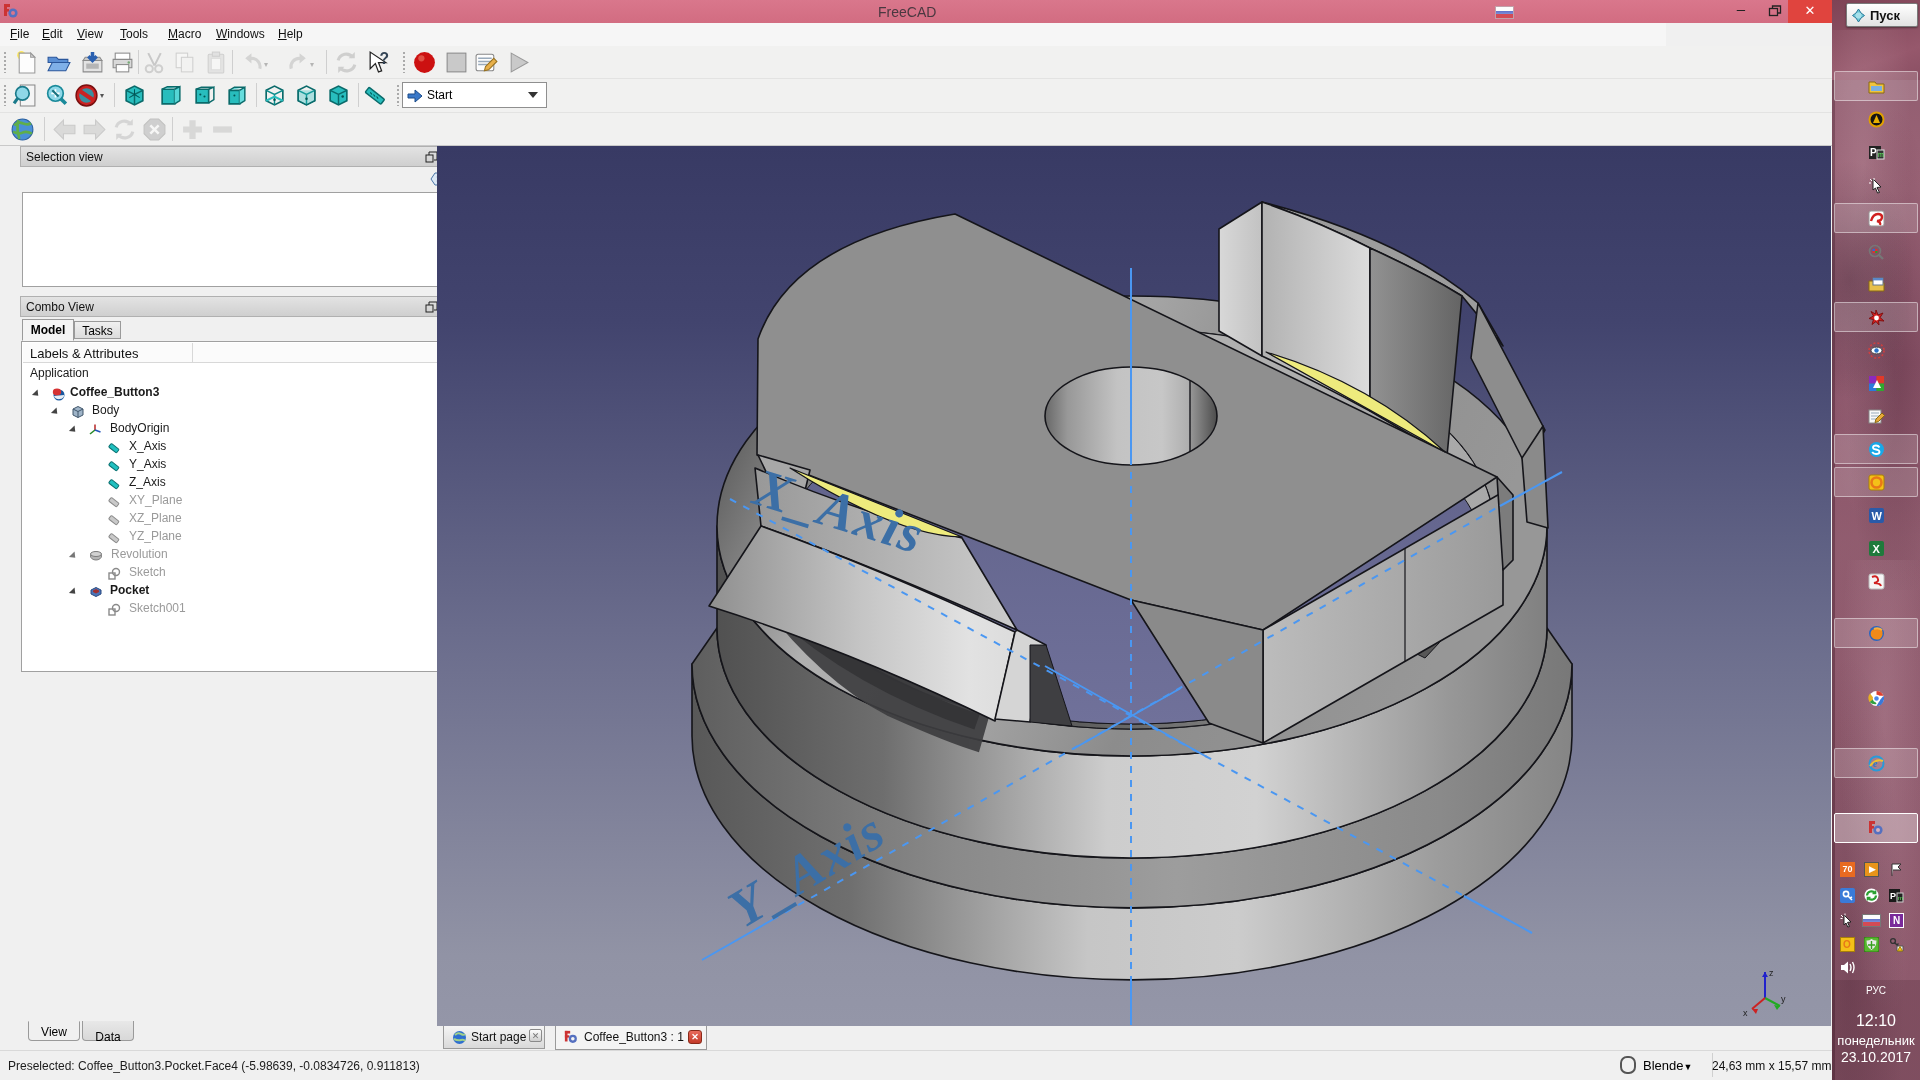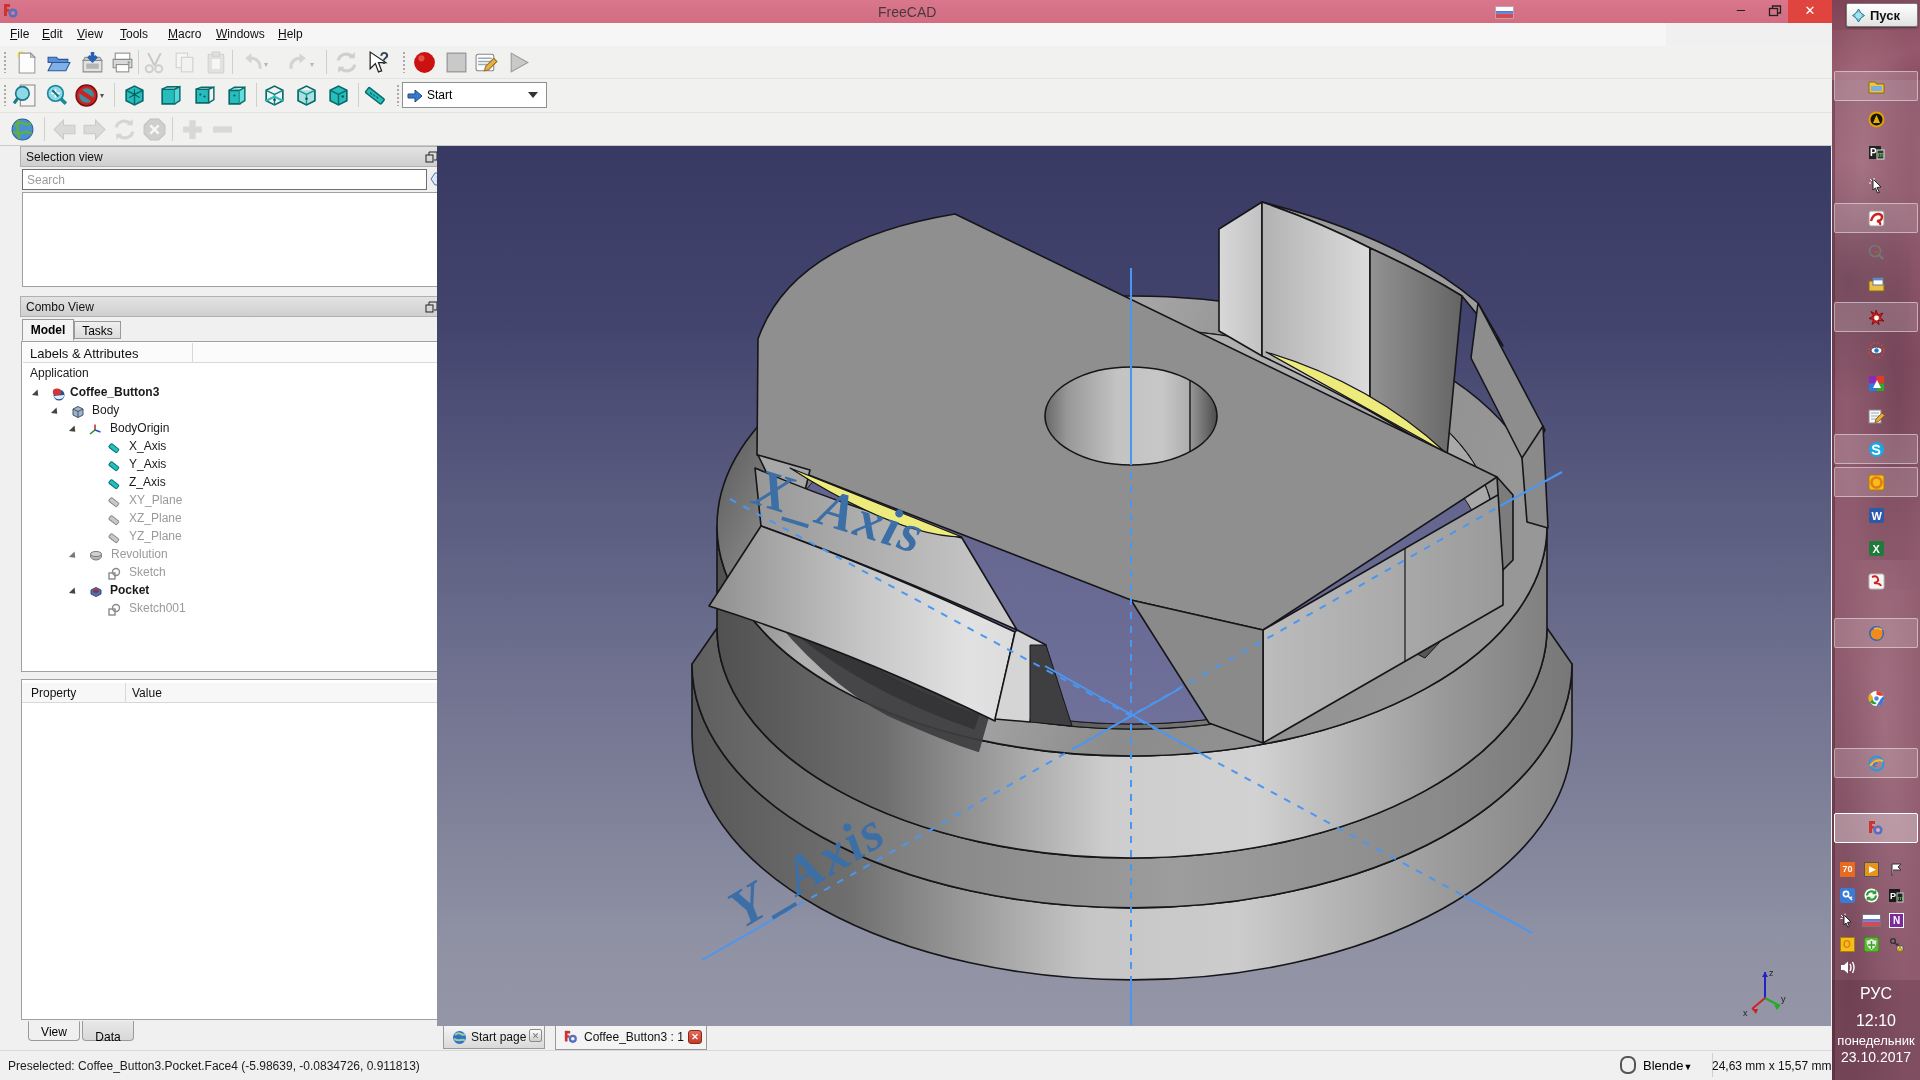--- a/index.html
+++ b/index.html
@@ -270,21 +270,20 @@
 
 <div id="dock">
 
   <div class="docktitle" style="top:0">Selection view
     <svg class="dbtn" style="left:404px" width="13" height="13">
         <rect x="1" y="4" width="7" height="7" fill="none" stroke="#222"></rect>
         <path d="M4 4 v-3 h8 v8 h-3" fill="none" stroke="#222"></path>
       </svg>
     <div class="dbtn" style="left:420px">✕</div>
   </div>
-  <div id="search">Search</div>
   <svg id="clearico" viewBox="0 0 16 14">
       <path d="M5 1 L15 1 L15 13 L5 13 L1 7 Z" fill="#dce8f5" stroke="#4a76a8"></path>
       <path d="M7 4.5 l5 5 M12 4.5 l-5 5" stroke="#4a76a8" stroke-width="1.4"></path>
     </svg>
   <div id="zerolbl">0</div>
   <div class="whitebox" style="left:2px;top:46px;width:429px;height:95px"></div>
 
   <div class="docktitle" style="top:150px">Combo View
     <svg class="dbtn" style="left:404px" width="13" height="13">
         <rect x="1" y="4" width="7" height="7" fill="none" stroke="#222"></rect>
@@ -387,27 +386,20 @@
       </div>
     <div class="trow" style="top:259px">
       <svg class="ticn" style="left:85px" viewBox="0 0 14 14">
           <circle cx="9" cy="5" r="3.5" fill="none" stroke="#8a8a8a" stroke-width="1.4"></circle>
           <rect x="2" y="6" width="6" height="6" fill="none" stroke="#8a8a8a" stroke-width="1.4"></rect>
         </svg>
       <span class="gray" style="position:absolute;left:107px">Sketch001</span>
       </div>
   </div>
 
-  <div class="whitebox" style="left:1px;top:533px;width:432px;height:341px">
-    <div id="prophdr" style="position:absolute;left:0;top:3px;width:430px;height:20px;background:#f7f7f7;border-bottom:1px solid #d8d8d8">
-      <span style="position:absolute;left:9px;top:3px">Property</span>
-      <span style="position:absolute;left:110px;top:3px">Value</span>
-      <i style="position:absolute;left:103px;top:0;width:1px;height:20px;background:#d8d8d8"></i>
-    </div>
-  </div>
 
   <div class="tab" style="left:8px;top:875px;width:52px;height:20px;padding-top:3px;background:#f0f0f0;border:1px solid #9a9a9a;border-top:1px solid #f0f0f0;border-radius:0 0 4px 4px"><u style="text-decoration:none">View</u></div>
   <div class="tab" style="left:62px;top:875px;width:52px;height:20px;padding-top:9px;background:linear-gradient(#e8e8e8,#d8d8d8);border:1px solid #9a9a9a;border-top:none;border-radius:0 0 4px 4px">Data</div>
 </div>
 
 <div id="viewport">
 <svg width="1394" height="880" viewBox="0 0 1394 880">
 <defs>
 <linearGradient id="gSide" x1="0" y1="0" x2="1" y2="0">
   <stop offset="0" stop-color="#585858"></stop>
@@ -763,21 +755,21 @@
   <svg style="position:absolute;left:57px;top:937px" width="15" height="15" viewBox="0 0 15 15">
       <circle cx="4" cy="4" r="2.4" fill="none" stroke="#333" stroke-width="1.4"></circle>
       <path d="M5.5 5.5 l4 4 M8 8 l1.5 -1.5" stroke="#333" stroke-width="1.4"></path>
       <path d="M8 9 h6 v5 h-6 Z" fill="#f8f8f8" stroke="#555"></path>
       <path d="M11 9.5 l2.5 4.5 h-5 Z" fill="#f5c518" stroke="#a8860a"></path>
     </svg>
   <svg style="position:absolute;left:8px;top:960px" width="16" height="15" viewBox="0 0 16 15">
       <path d="M1 5 h3 l4 -3.5 v12 L4 10 H1 Z" fill="#fff"></path>
       <path d="M10 4 q2 3.5 0 7 M12.5 2 q3 5.5 0 11" stroke="#fff" stroke-width="1.4" fill="none"></path>
     </svg>
-  <div class="tbtxt" style="top:985px;font-size:16px">РУС</div>
+  <div class="tbtxt" style="top:985px;font-size:10px">РУС</div>
   <div class="tbtxt" style="top:1012px;font-size:16px">12:10</div>
   <div class="tbtxt" style="top:1033px;font-size:13px">понедельник</div>
   <div class="tbtxt" style="top:1049px;font-size:14px">23.10.2017</div>
 </div>
 
 <div style="position:absolute;left:1620px;top:1056px;width:16px;height:18px;border:2px solid #555;border-radius:7px"></div>
 <div style="position:absolute;left:1643px;top:1058px;font-size:13px;color:#000000">Blende<span style="font-size:9px">▼</span></div>
 <div style="position:absolute;left:1712px;top:1053px;width:1px;height:24px;background:#d0d0d0"></div>
 <div style="position:absolute;left:1712px;top:1059px;font-size:12px;color:#111">24,63 mm x 15,57 mm</div>
 

